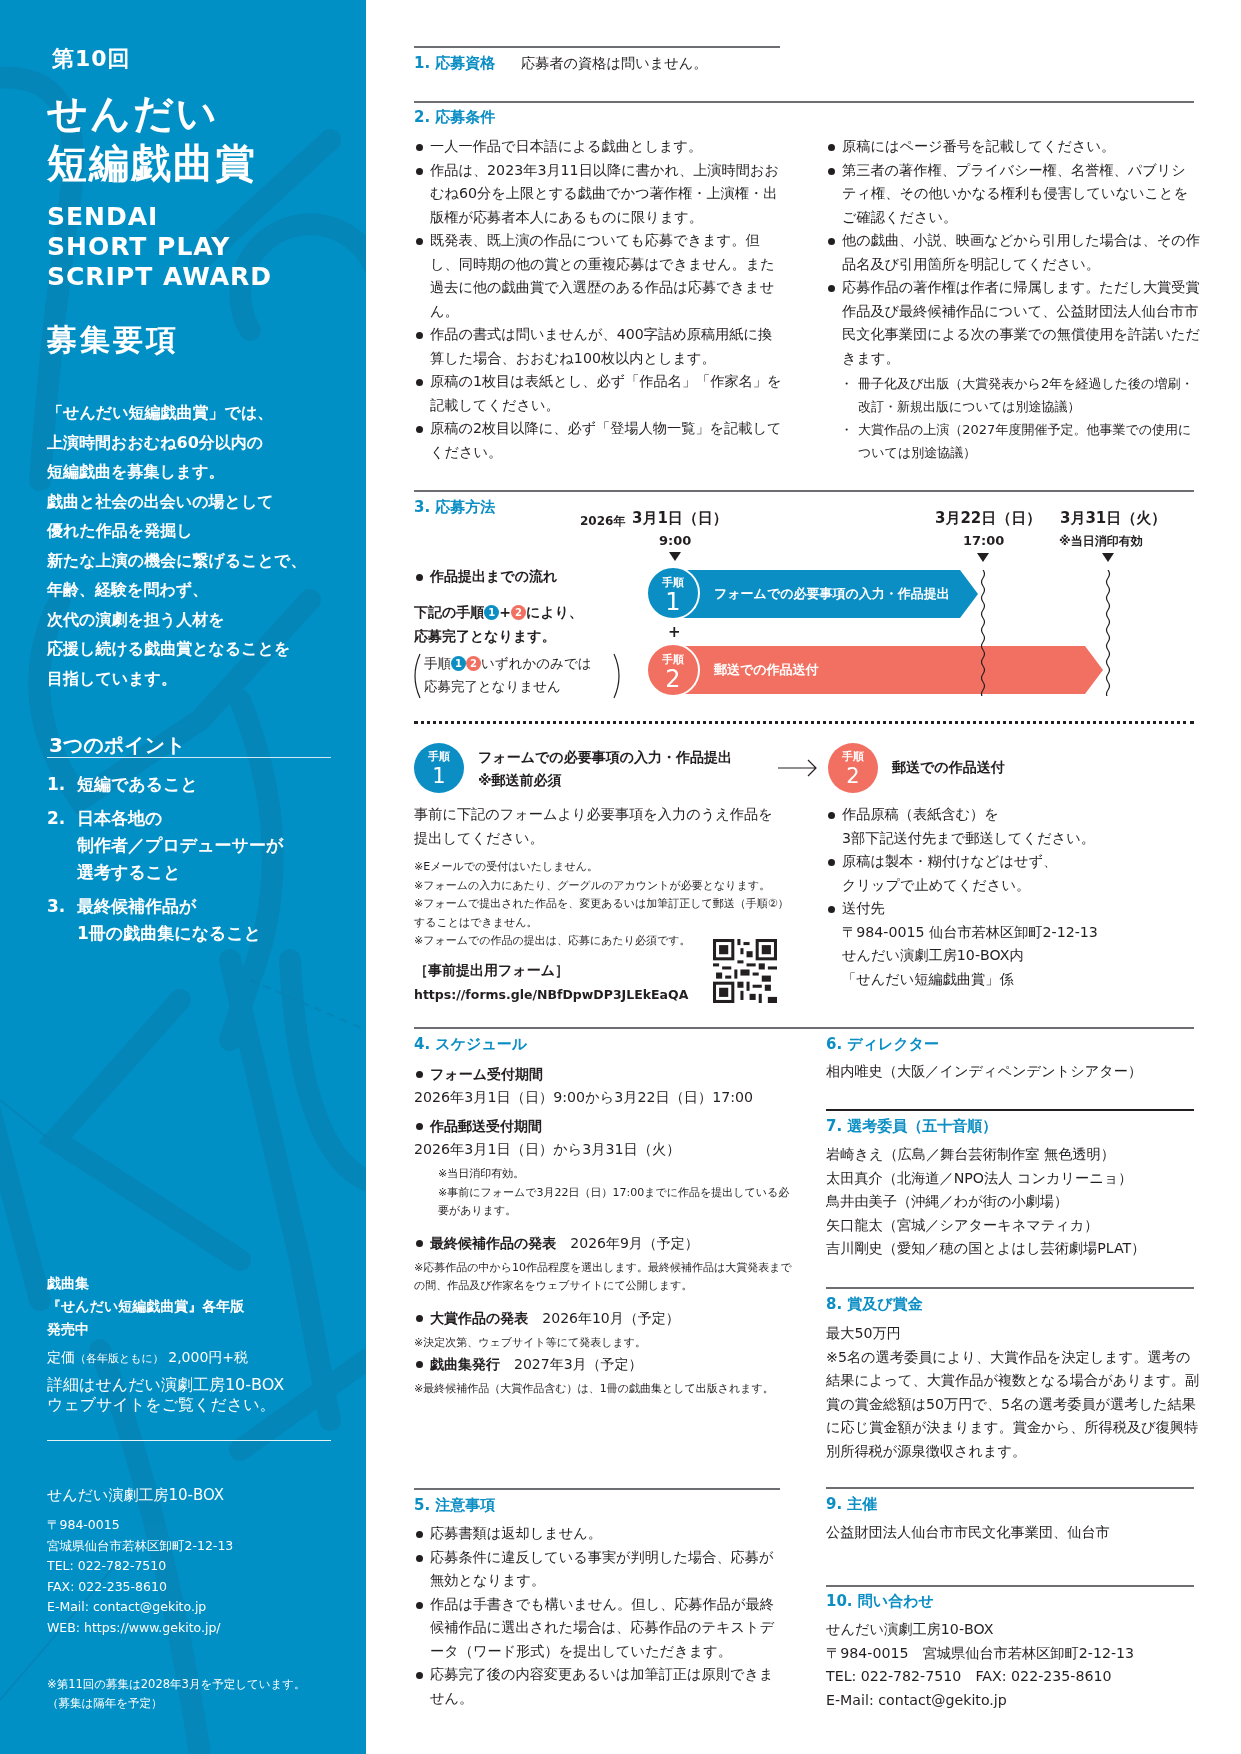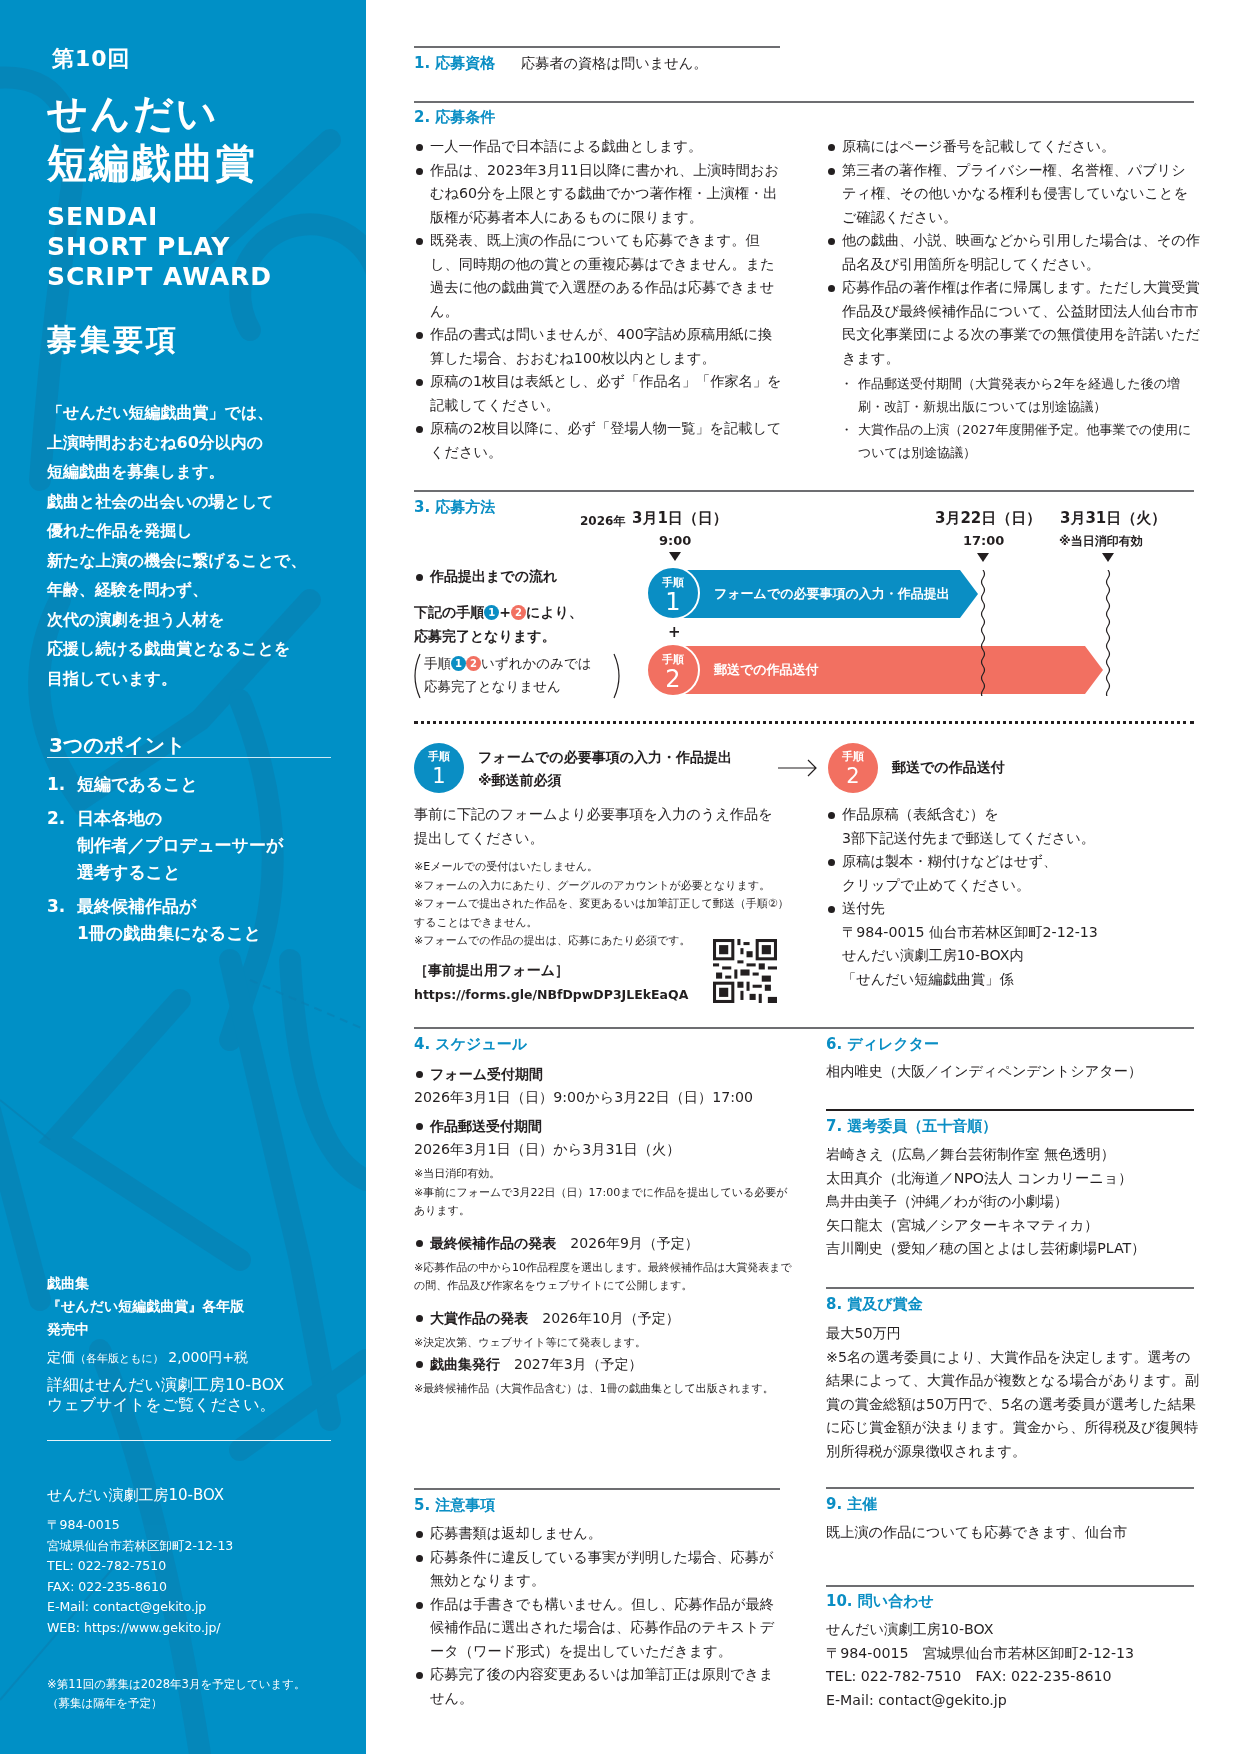--- a/index.html
+++ b/index.html
@@ -168,21 +168,21 @@
   <li>原稿の2枚目以降に、必ず「登場人物一覧」を記載してください。</li>
 </ul>
 <div style="position:absolute; left:826px; top:135px; width:374px;">
   <ul class="bul body-txt">
     <li>原稿にはページ番号を記載してください。</li>
     <li>第三者の著作権、プライバシー権、名誉権、パブリシティ権、その他いかなる権利も侵害していないことをご確認ください。</li>
     <li>他の戯曲、小説、映画などから引用した場合は、その作品名及び引用箇所を明記してください。</li>
     <li>応募作品の著作権は作者に帰属します。ただし大賞受賞作品及び最終候補作品について、公益財団法人仙台市市民文化事業団による次の事業での無償使用を許諾いただきます。</li>
   </ul>
   <ul class="sub" style="margin-left:16px; margin-top:2px;">
-    <li>作品郵送受付期間（大賞発表から2年を経過した後の増刷・改訂・新規出版については別途協議）</li>
+    <li>冊子化及び出版（大賞発表から2年を経過した後の増刷・改訂・新規出版については別途協議）</li>
     <li>大賞作品の上演（2027年度開催予定。他事業での使用については別途協議）</li>
   </ul>
 </div>
 
 <div class="rule" style="left:414px; top:490px; width:780px;"></div>
 <div class="sec-h" style="left:414px; top:498px;">3. 応募方法</div>
 
 <div style="position:absolute; left:414px; top:568px; font-size:14px; font-weight:bold; padding-left:16px;" class="bul">
   <span style="position:absolute; left:2px; top:6px; width:7px; height:7px; border-radius:50%; background:#231f20;"></span>
   <span>作品提出までの流れ</span>
@@ -321,21 +321,21 @@
 <div class="rule" style="left:414px; top:1027px; width:780px;"></div>
 <div class="sec-h" style="left:414px; top:1035px;">4. スケジュール</div>
 <div style="position:absolute; left:414px; top:1062px; width:380px;">
   <div style="margin-bottom:4px;">
     <div style="font-size:14px; font-weight:bold; line-height:24px; padding-left:16px; position:relative;"><span style="position:absolute; left:2px; top:9px; width:7px; height:7px; border-radius:50%; background:#231f20;"></span><span>フォーム受付期間</span></div>
     <div class="body-txt">2026年3月1日（日）9:00から3月22日（日）17:00</div>
   </div>
   <div style="margin-bottom:10px;">
     <div style="font-size:14px; font-weight:bold; line-height:24px; padding-left:16px; position:relative;"><span style="position:absolute; left:2px; top:9px; width:7px; height:7px; border-radius:50%; background:#231f20;"></span><span>作品郵送受付期間</span></div>
     <div class="body-txt">2026年3月1日（日）から3月31日（火）</div>
-    <div class="small-txt" style="white-space:pre-line; margin-top:4px;">※当日消印有効。
+    <div class="small-txt" style="white-space:pre-line; margin-top:4px;margin-left:24px;">※当日消印有効。
 ※事前にフォームで3月22日（日）17:00までに作品を提出している必要があります。</div>
   </div>
   <div style="margin-bottom:10px;">
     <div style="font-size:14px; line-height:24px; padding-left:16px; position:relative;"><span style="position:absolute; left:2px; top:9px; width:7px; height:7px; border-radius:50%; background:#231f20;"></span><b>最終候補作品の発表</b>　<span>2026年9月（予定）</span></div>
     <div class="small-txt" style="margin-top:4px;">※応募作品の中から10作品程度を選出します。最終候補作品は大賞発表までの間、作品及び作家名をウェブサイトにて公開します。</div>
   </div>
   <div style="margin-bottom:0;">
     <div style="font-size:14px; line-height:24px; padding-left:16px; position:relative;"><span style="position:absolute; left:2px; top:9px; width:7px; height:7px; border-radius:50%; background:#231f20;"></span><b>大賞作品の発表</b>　<span>2026年10月（予定）</span></div>
     <div class="small-txt" style="margin-top:4px;">※決定次第、ウェブサイト等にて発表します。</div>
   </div>
@@ -370,21 +370,21 @@
 
 <div class="rule" style="left:826px; top:1287px; width:368px;"></div>
 <div class="sec-h" style="left:826px; top:1295px;">8. 賞及び賞金</div>
 <div class="body-txt" style="position:absolute; left:826px; top:1322px; width:378px;">
   <div>最大50万円</div>
   <div>※5名の選考委員により、大賞作品を決定します。選考の結果によって、大賞作品が複数となる場合があります。副賞の賞金総額は50万円で、5名の選考委員が選考した結果に応じ賞金額が決まります。賞金から、所得税及び復興特別所得税が源泉徴収されます。</div>
 </div>
 
 <div class="rule" style="left:826px; top:1487px; width:368px;"></div>
 <div class="sec-h" style="left:826px; top:1495px;">9. 主催</div>
-<div class="body-txt" style="position:absolute; left:826px; top:1521px; white-space:nowrap;">既上演の作品についても応募できます、仙台市</div>
+<div class="body-txt" style="position:absolute; left:826px; top:1521px; white-space:nowrap;">公益財団法人仙台市市民文化事業団、仙台市</div>
 
 <div class="rule" style="left:826px; top:1585px; width:368px;"></div>
 <div class="sec-h" style="left:826px; top:1592px;">10. 問い合わせ</div>
 <div class="body-txt" style="position:absolute; left:826px; top:1618px; white-space:nowrap;">
   <div>せんだい演劇工房10-BOX</div>
   <div>〒984-0015　宮城県仙台市若林区卸町2-12-13</div>
   <div>TEL: 022-782-7510　FAX: 022-235-8610</div>
   <div>E-Mail: contact@gekito.jp</div>
 </div>
 

